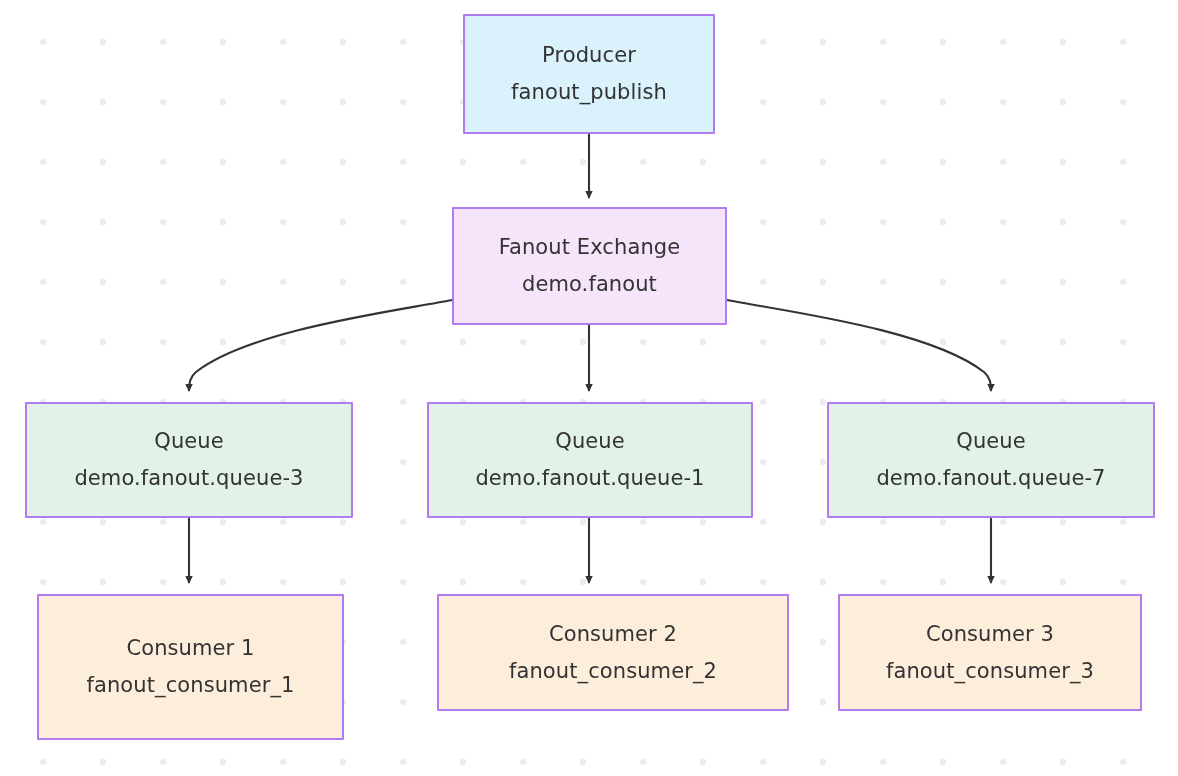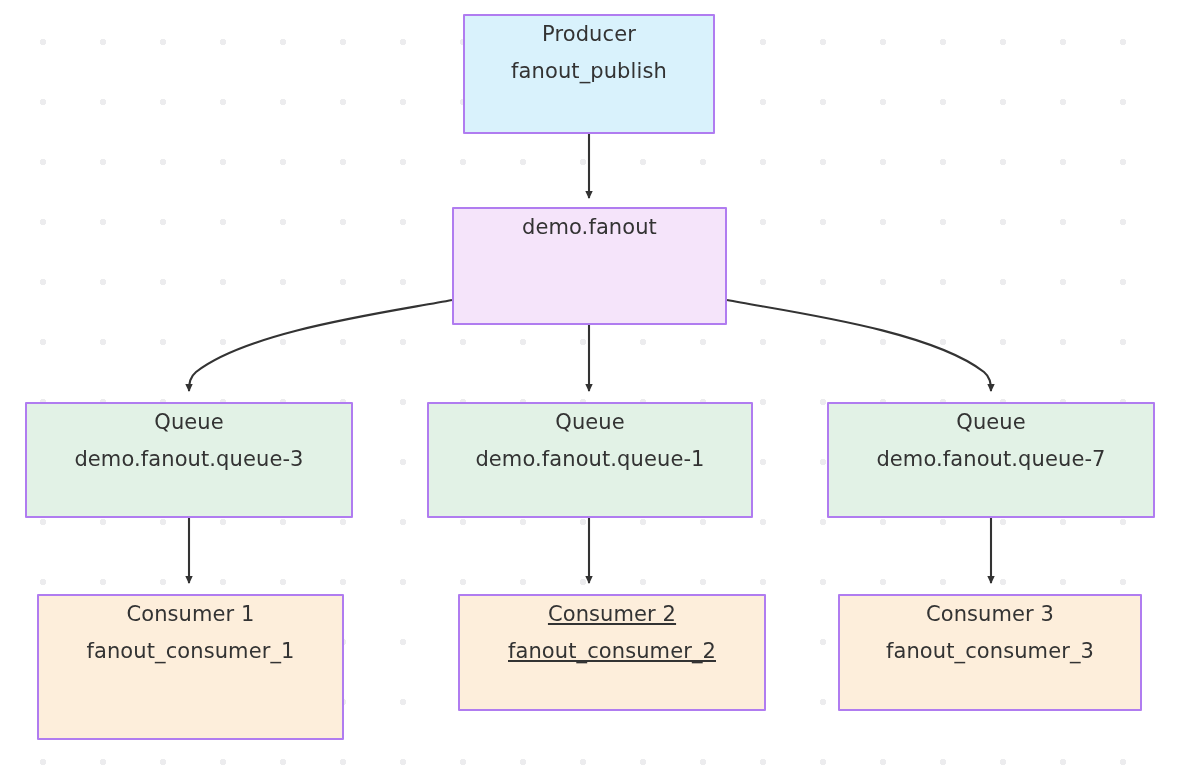--- a/index.html
+++ b/index.html
@@ -35,21 +35,21 @@
   }
 
   .node {
     position: absolute;
     box-sizing: border-box;
     border: 2px solid #b07cf0;
     border-radius: 1px;
     display: flex;
     flex-direction: column;
     align-items: center;
-    justify-content: flex-start;
+    justify-content: center;
     text-align: center;
     color: #333333;
     font-size: 21px;
     line-height: 37px;
     letter-spacing: 0.1px;
     white-space: nowrap;
   }
 
   .node .line1,
   .node .line2 {
@@ -95,20 +95,21 @@
 
     <path d="M991,518 L991,583" stroke="#333333" stroke-width="2.1" fill="none" marker-end="url(#arrowhead)"></path>
   </svg>
 
   <div class="node node-producer" style="left: 463px; top: 14px; width: 252px; height: 120px; border-color: rgb(176, 124, 240); color: rgb(51, 51, 51); background: rgb(217, 242, 252);">
     <span class="line1">Producer</span>
     <span class="line2">fanout_publish</span>
   </div>
 
   <div class="node node-exchange" style="left: 452px; top: 207px; width: 275px; height: 118px; border-color: rgb(176, 124, 240); color: rgb(51, 51, 51); background: rgb(245, 228, 250);">
+    <span class="line1">Fanout Exchange</span>
     <span class="line2">demo.fanout</span>
   </div>
 
   <div class="node node-queue" style="left: 25px; top: 402px; width: 328px; height: 116px; border-color: rgb(176, 124, 240); color: rgb(51, 51, 51); background: rgb(226, 242, 230);">
     <span class="line1">Queue</span>
     <span class="line2">demo.fanout.queue-3</span>
   </div>
 
   <div class="node node-queue" style="left: 427px; top: 402px; width: 326px; height: 116px; border-color: rgb(176, 124, 240); color: rgb(51, 51, 51); background: rgb(226, 242, 230);">
     <span class="line1">Queue</span>
@@ -118,21 +119,21 @@
   <div class="node node-queue" style="left: 827px; top: 402px; width: 328px; height: 116px; border-color: rgb(176, 124, 240); color: rgb(51, 51, 51); background: rgb(226, 242, 230);">
     <span class="line1">Queue</span>
     <span class="line2">demo.fanout.queue-7</span>
   </div>
 
   <div class="node node-consumer" style="left: 37px; top: 594px; width: 307px; height: 146px; border-color: rgb(176, 124, 240); color: rgb(51, 51, 51); background: rgb(253, 238, 219);">
     <span class="line1">Consumer 1</span>
     <span class="line2">fanout_consumer_1</span>
   </div>
 
-  <div class="node node-consumer" style="left: 458px; top: 594px; width: 308px; height: 117px; border-color: rgb(176, 124, 240); color: rgb(51, 51, 51); background: rgb(253, 238, 219); text-decoration: underline;">
+  <div class="node node-consumer" style="left: 437px; top: 594px; width: 352px; height: 117px; border-color: rgb(176, 124, 240); color: rgb(51, 51, 51); background: rgb(253, 238, 219);">
     <span class="line1">Consumer 2</span>
     <span class="line2">fanout_consumer_2</span>
   </div>
 
   <div class="node node-consumer" style="left: 838px; top: 594px; width: 304px; height: 117px; border-color: rgb(176, 124, 240); color: rgb(51, 51, 51); background: rgb(253, 238, 219);">
     <span class="line1">Consumer 3</span>
     <span class="line2">fanout_consumer_3</span>
   </div>
 
 </div>

